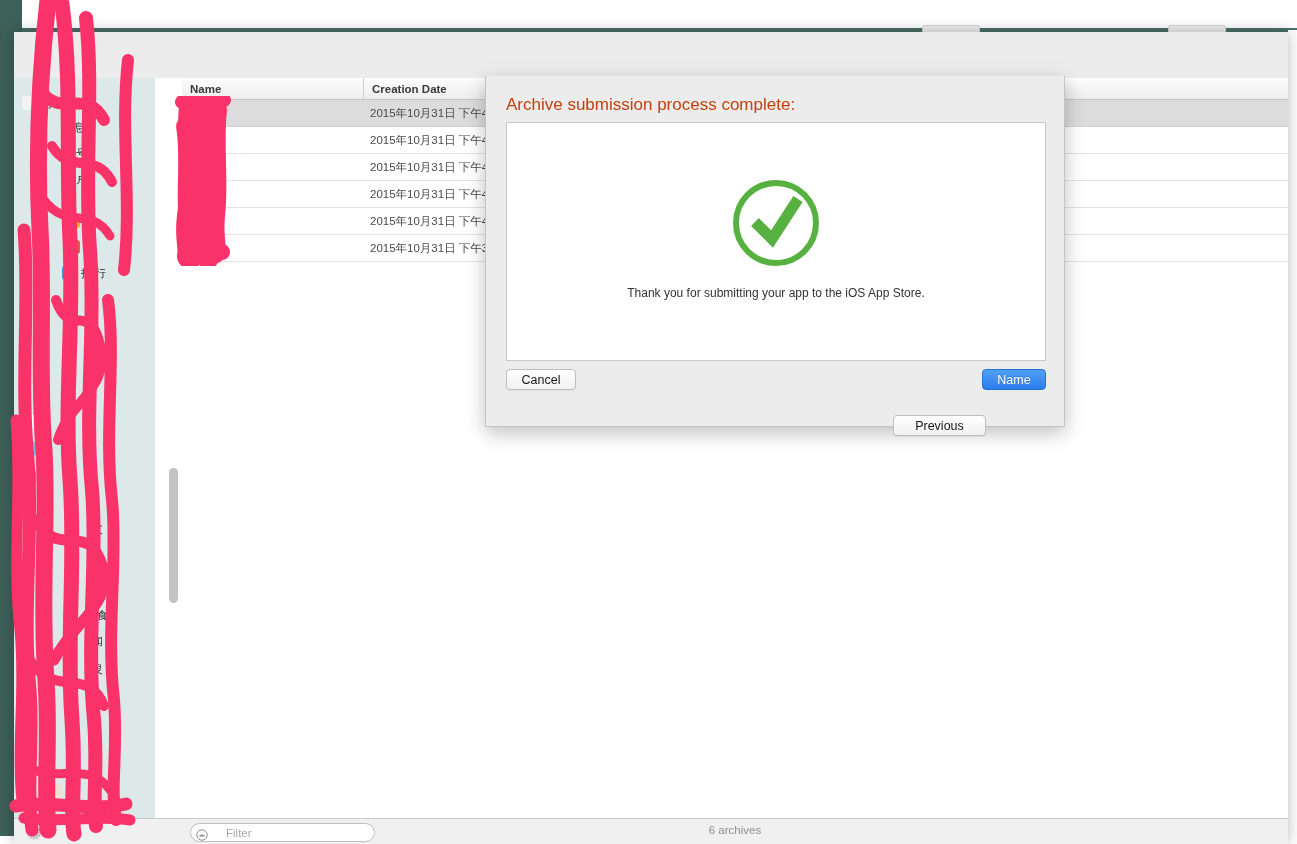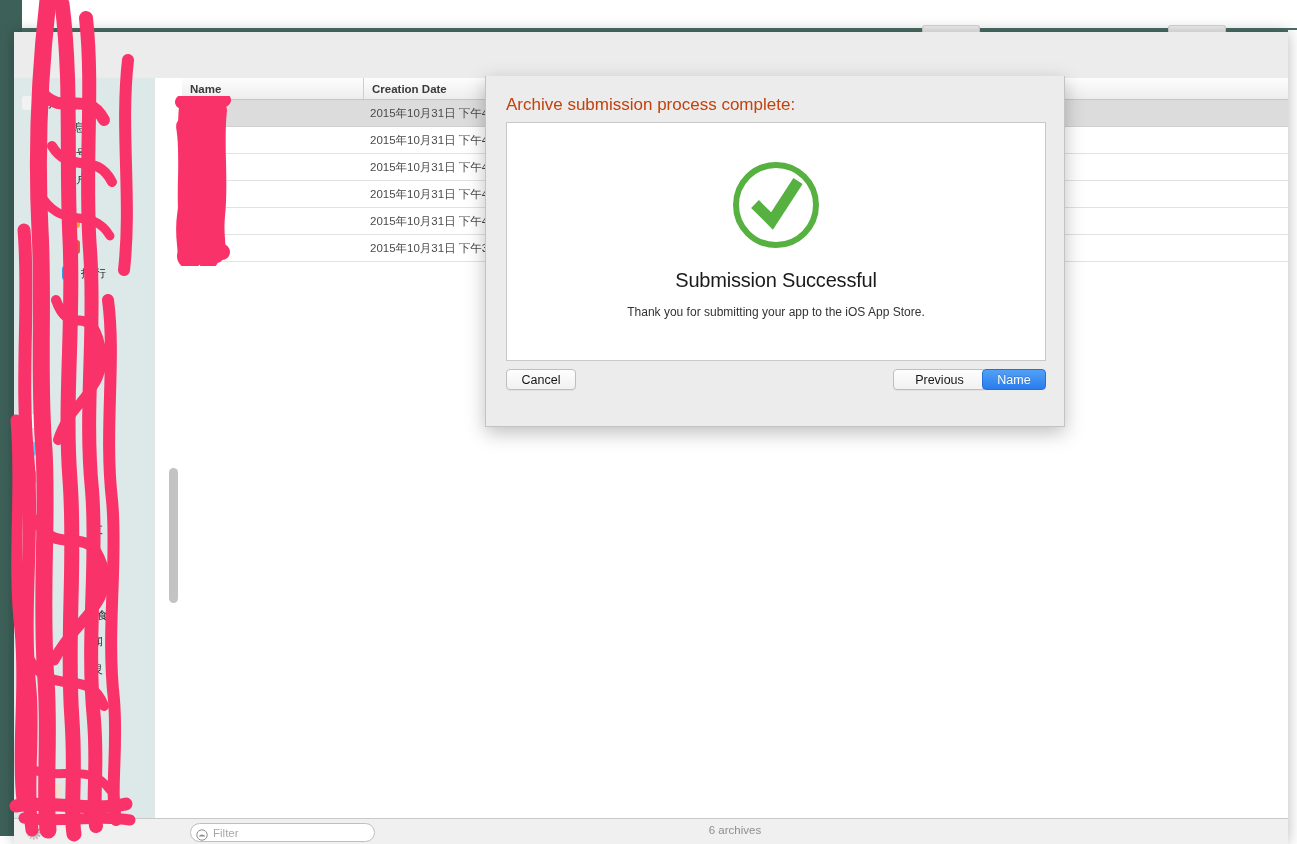--- a/index.html
+++ b/index.html
@@ -283,21 +283,21 @@
     position: absolute;
     left: 8px; top: 4px;
     width: 185px; height: 19px;
     background: #ffffff;
     border: 1px solid #c0c0c0;
     border-radius: 10px;
     display: flex;
     align-items: center;
     padding-left: 5px;
     box-sizing: border-box;
-    gap: 5px;
+    gap: 18px;
   }
   .filter-icon {
     width: 12px; height: 12px;
     flex: none;
   }
   .filter-placeholder {
     font-size: 11.5px;
     color: #a8a8a8;
   }
   .archive-count {
@@ -383,21 +383,21 @@
     color: #161616;
     box-shadow: 0 1px 0 rgba(0,0,0,0.05);
   }
   .btn.primary {
     background: linear-gradient(to bottom, #52a1f7 0%, #2a7ceb 100%);
     border: 1px solid #2370d8;
     color: #ffffff;
     text-shadow: 0 -1px 0 rgba(0,0,0,0.18);
   }
   #btn-cancel   { left: 20px;  width: 70px; }
-  #btn-previous { left: 407px; width: 93px; }
+  #btn-previous { left: 407px; width: 93px; margin-top: 46px; }
   #btn-done     { left: 496px; width: 64px; }
 </style>
 </head>
 <body>
 
 <div id="screen">
 
   <div class="desktop-strip"></div>
   <div class="desktop-white-top"></div>
   <div class="bg-window-chip a"></div>
@@ -653,21 +653,20 @@
   <div id="sheet">
     <div class="sheet-title">Archive submission process complete:</div>
 
     <div class="sheet-panel">
       <div class="check-circle">
         <svg width="92" height="92" viewBox="0 0 92 92">
           <circle cx="46" cy="46" r="40" fill="none" stroke="#56b141" stroke-width="6"></circle>
           <path d="M25 45 L42 62 L68 22" fill="none" stroke="#56b141" stroke-width="11" stroke-linecap="butt" stroke-linejoin="miter"></path>
         </svg>
       </div>
-      <div class="success-head">Submission Successful</div>
       <div class="success-sub">Thank you for submitting your app to the iOS App Store.</div>
     </div>
 
     <div class="sheet-buttons">
       <div class="btn plain" id="btn-cancel">Cancel</div>
       <div class="btn plain" id="btn-previous">Previous</div>
       <div class="btn primary" id="btn-done">Name</div>
     </div>
   </div>
 

